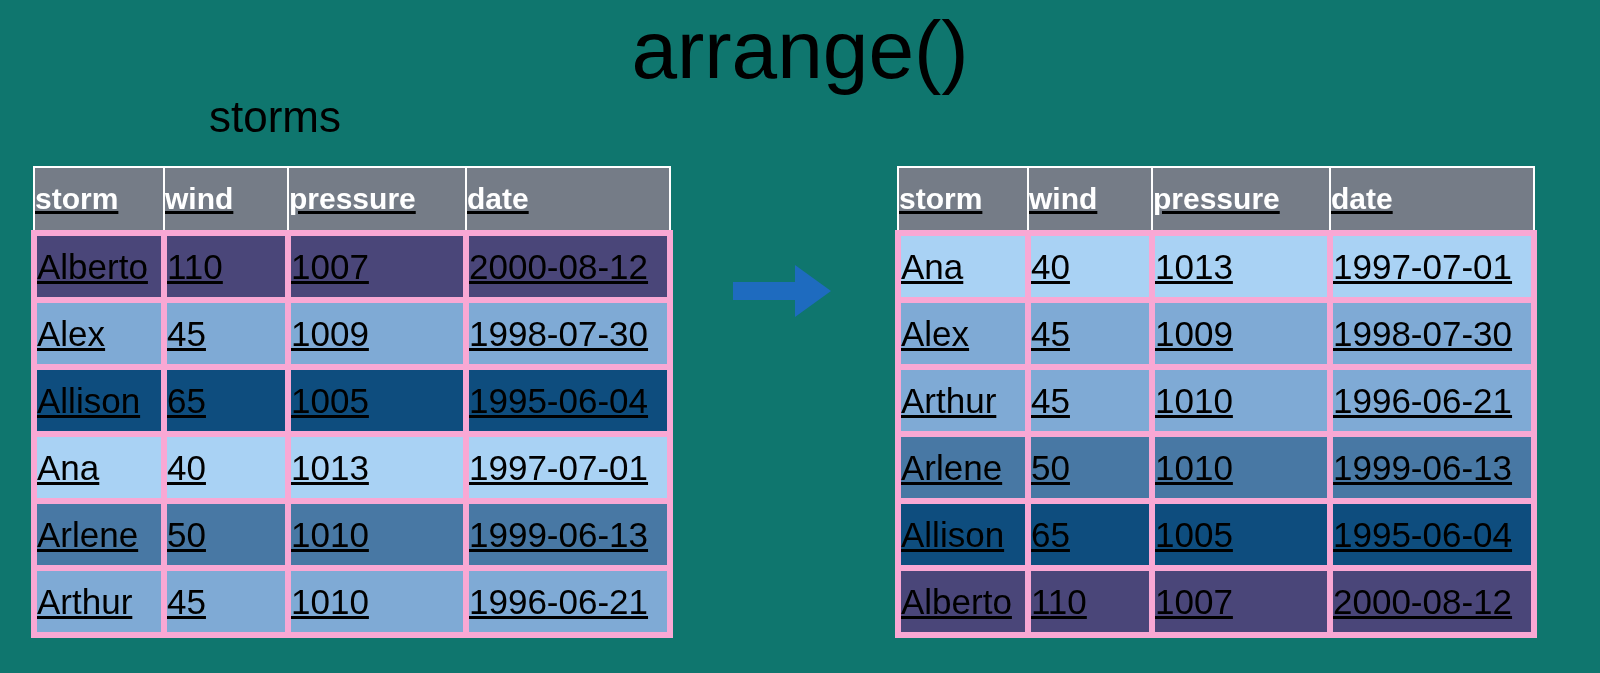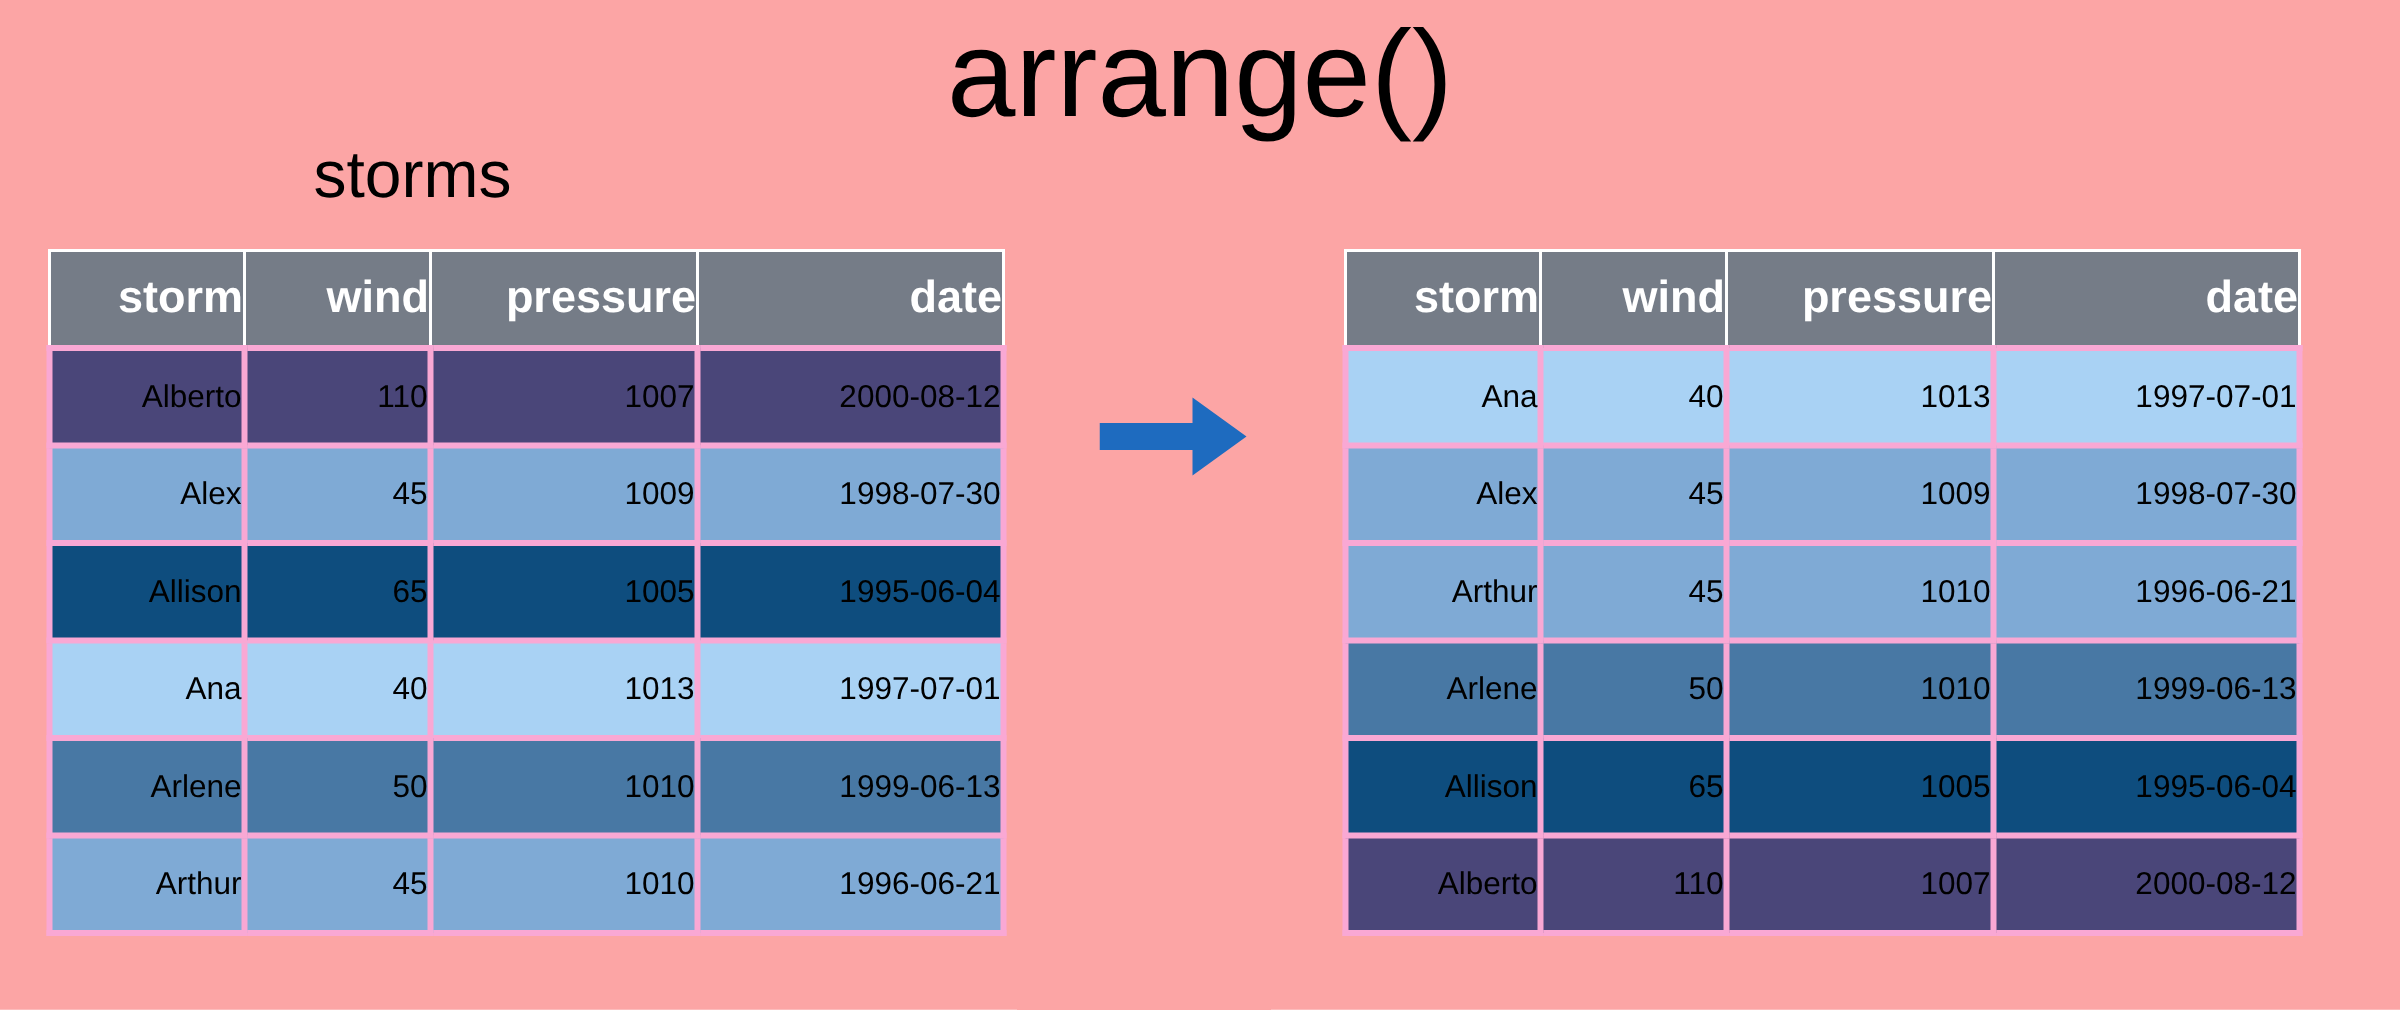--- a/index.html
+++ b/index.html
@@ -2,21 +2,21 @@
 <html><head>
 <meta charset="utf-8">
 <style>
   html, body { margin: 0; padding: 0; }
   body { font-family: "Liberation Sans", sans-serif; background: #ffffff; }
 
   .canvas {
     position: relative;
     width: 1600px;
     height: 673px;
-    background: #fca5a5;
+    background: #0f766e;
     overflow: hidden;
   }
 
   .main-title {
     position: absolute;
     top: 0px;
     left: 0;
     width: 100%;
     text-align: center;
     font-size: 82px;
@@ -33,37 +33,38 @@
     font-size: 44px;
     font-weight: 400;
     color: #000000;
     text-align: center;
   }
 
   table.data-table {
     position: absolute;
     border-collapse: collapse;
     table-layout: fixed;
-    text-align: right;
+    text-align: left;
+    text-decoration: underline;
   }
   table.data-table th {
     height: 62px;
     font-size: 30px;
     font-weight: 700;
     color: #ffffff;
     padding: 0;
     border: 2px solid #ffffff;
   }
   table.data-table td {
     height: 61px;
-    font-size: 21px;
+    font-size: 35px;
     font-weight: 400;
     color: #000000;
     padding: 0;
-    border: 4px solid #f9a8d4;
+    border: 6px solid #f9a8d4;
   }
 
   #left-table  { left: 31px;  top: 166px; width: 636px; }
   #right-table { left: 895px; top: 166px; width: 638px; }
 
   .col-storm    { width: 130px; }
   .col-wind     { width: 124px; }
   .col-pressure { width: 178px; }
   .col-date     { width: 204px; }
 

